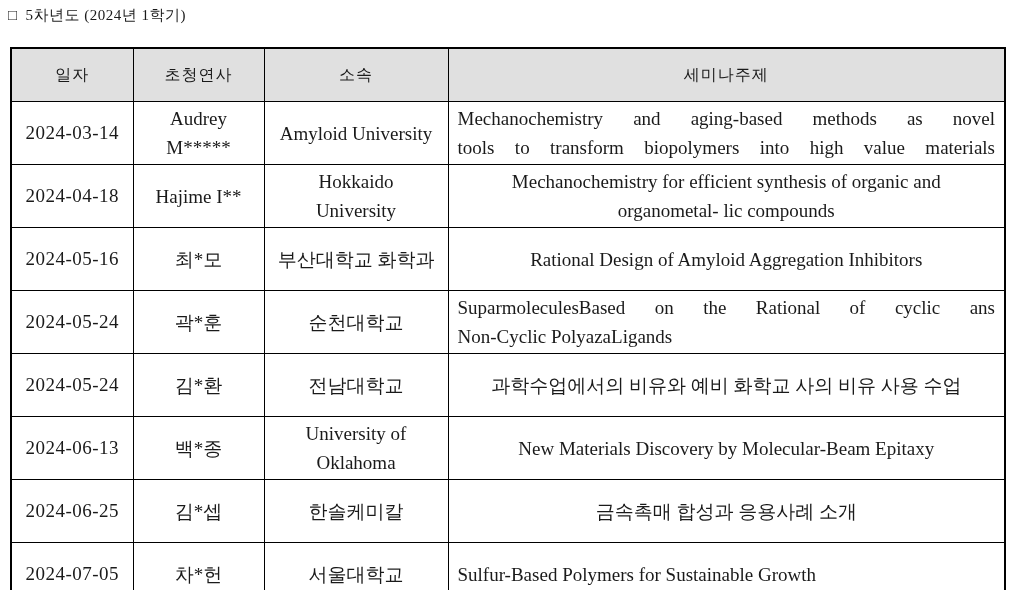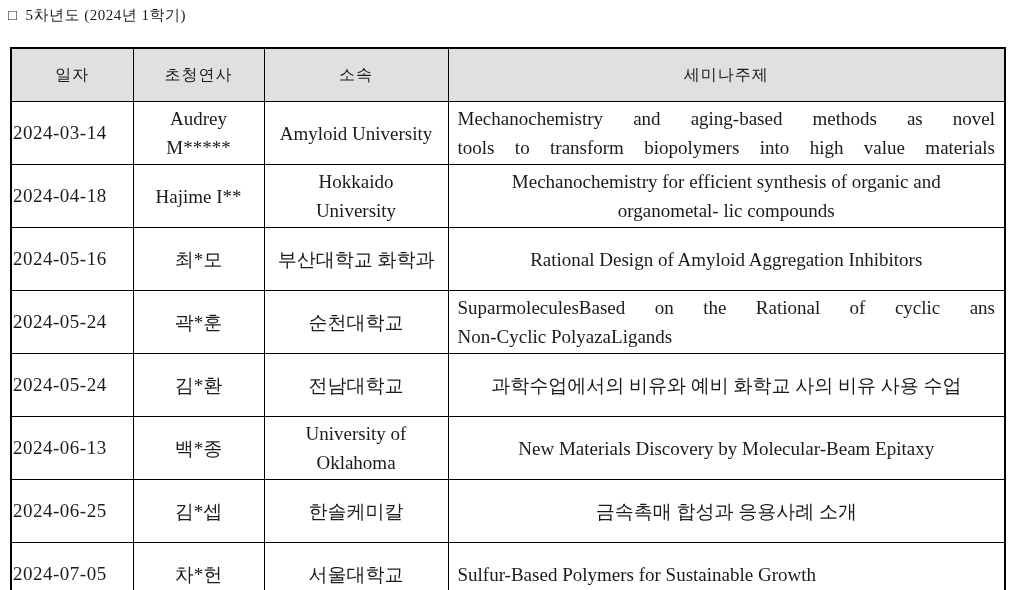--- a/index.html
+++ b/index.html
@@ -47,20 +47,21 @@
     vertical-align: middle;
     letter-spacing: 1px;
   }
   table.seminar td {
     height: 60px;
     font-size: 19px;
     vertical-align: middle;
     background: #ffffff;
   }
   td.c-date {
+    text-align: center;
     letter-spacing: 0.5px;
     margin-left: 38px;
   }
   td.c-speaker, td.c-aff {
     text-align: center;
     white-space: pre-line;
     line-height: 29px;
   }
   td.c-topic {
     padding: 0 9px;

